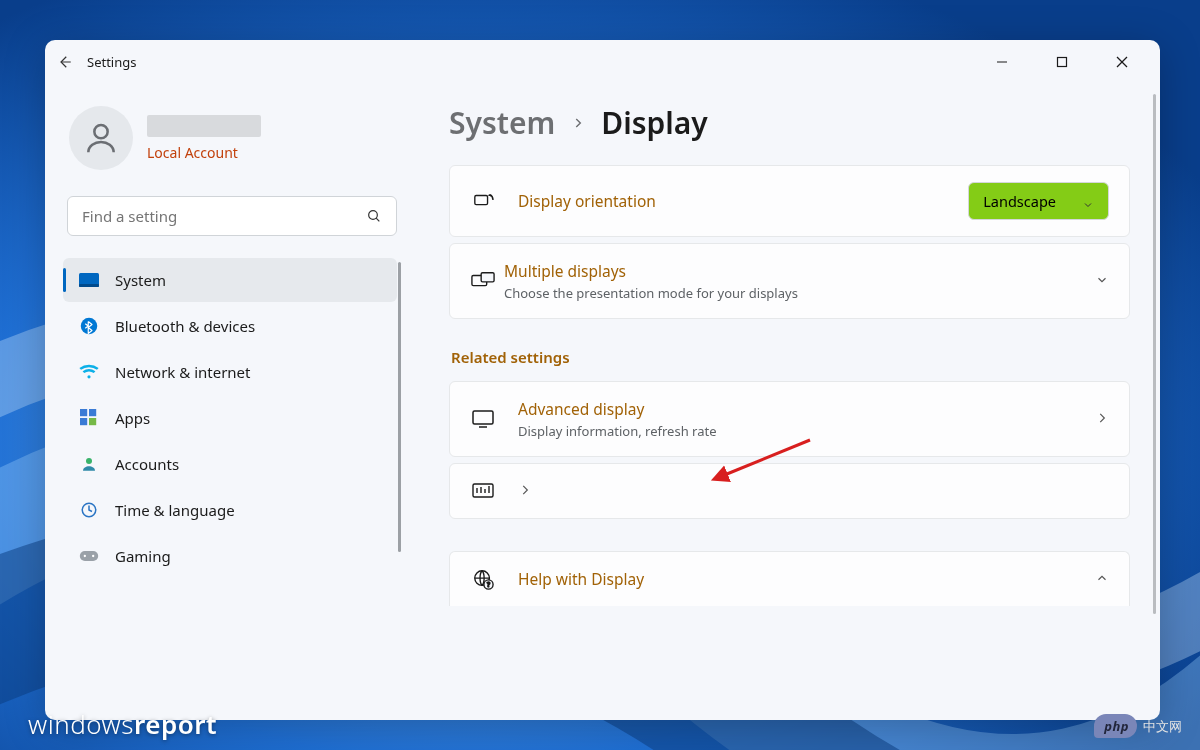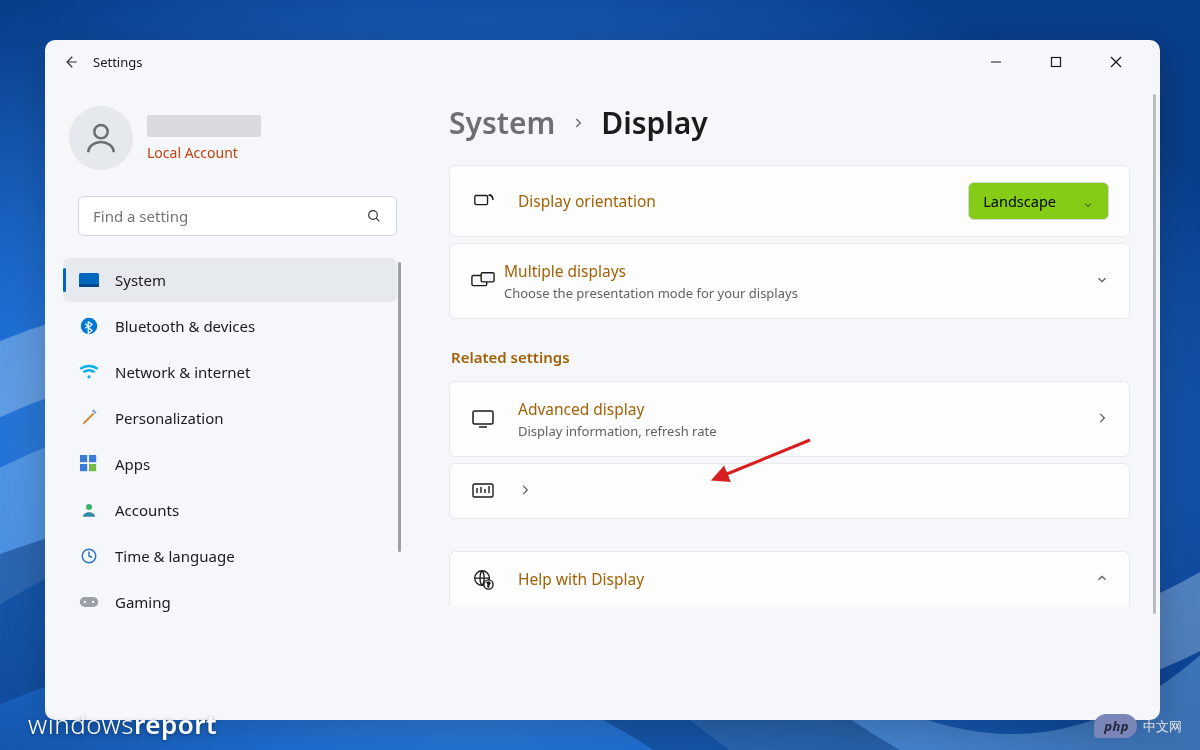--- a/index.html
+++ b/index.html
@@ -10,35 +10,35 @@
   }
   .bg-swirl {
     position: absolute; inset: 0; pointer-events:none;
   }
   .settings-window {
     position: absolute; left: 45px; top: 40px; width: 1115px; height: 680px;
     background: #f5f7fb; border-radius: 10px; box-shadow: 0 8px 40px rgba(0,0,0,.25);
     display: flex; flex-direction: column; overflow: hidden;
   }
   .title-bar {
-    height: 44px; display: flex; align-items: center; padding: 0 8px;
+    height: 44px; display: flex; align-items: center; padding: 0 2px;
   }
   .back-btn { width: 34px; height: 34px; display:flex;align-items:center;justify-content:center; border-radius:4px; margin-right:4px; cursor:pointer;}
   .title-text { font-size: 13px; color:#1b1b1b; margin-left: 2px;}
   .win-controls { margin-left: auto; display:flex; gap: 20px; padding-right: 16px;}
   .win-btn { width: 40px; height: 32px; display:flex; align-items:center; justify-content:center; cursor:pointer;}
   .body { flex:1; display:flex; overflow:hidden;}
   .sidebar { width: 370px; padding: 12px 18px 0 18px; display:flex; flex-direction:column; gap:8px;}
   .profile { display:flex; align-items:center; gap:14px; padding: 10px 6px 12px 6px;}
   .avatar { width: 64px; height:64px; border-radius:50%; background:#e5e8ec; display:flex;align-items:center;justify-content:center;}
   .profile-name { width: 114px; height: 22px; background:#d8dadd; border-radius:2px;}
   .profile-sub { font-size: 14px; color:#c2410c; margin-top:6px;}
   .search-box {
     height: 40px; border:1px solid #d0d4d8; border-radius:6px; background:#fff;
-    display:flex; align-items:center; padding: 0 14px; gap:8px; margin: 6px 0 14px 15px;
+    display:flex; align-items:center; padding: 0 14px; gap:8px; margin: 6px 0 14px 4px;
   }
   .search-box input { flex:1; border:none; outline:none; font-size:15px; background:transparent; color:#555;}
   .nav { display:flex; flex-direction:column; gap:2px; position:relative;}
   .nav-scroll-ind { position:absolute; right:-4px; top:4px; width:3px; height: 290px; background:#9ca0a5; border-radius:3px;}
   .nav-item {
     height: 44px; border-radius:6px; display:flex; align-items:center; gap:16px;
     padding: 0 16px; font-size:15px; color:#1b1b1b; cursor:pointer;
   }
   .nav-item.active { background:#e6e9ed; position:relative;}
   .nav-item.active::before { content:""; position:absolute; left:0; top:10px; bottom:10px; width:3px; background:#0067c0; border-radius:3px;}
@@ -178,29 +178,20 @@
 
         <div class="nav-item">
           <span class="nav-icon">
             <svg width="20" height="16" viewBox="0 0 24 20" fill="#0cb0e8">
                 <path d="M12 18a2 2 0 100-4 2 2 0 000 4zM4 9a14 14 0 0116 0l-2 2.2a11 11 0 00-12 0L4 9zM0 5a20 20 0 0124 0l-2 2.2a17 17 0 00-20 0L0 5z"></path>
               </svg>
           </span>
           <span>Network &amp; internet</span>
         </div>
 
-        <div class="nav-item">
-          <span class="nav-icon">
-            <svg width="18" height="18" viewBox="0 0 24 24">
-                <path d="M3 21l4-2 12-12-2-2L5 17l-2 4z" fill="#d38b3c"></path>
-                <rect x="16" y="2" width="6" height="3" transform="rotate(45 19 3.5)" fill="#7aa4d8"></rect>
-              </svg>
-          </span>
-          <span>Personalization</span>
-        </div>
 
         <div class="nav-item">
           <span class="nav-icon">
             <svg width="18" height="18" viewBox="0 0 20 20">
                 <rect x="0" y="0" width="8" height="8" fill="#3a7bd5"></rect>
                 <rect x="10" y="0" width="8" height="8" fill="#3a7bd5"></rect>
                 <rect x="0" y="10" width="8" height="8" fill="#3a7bd5"></rect>
                 <rect x="10" y="10" width="8" height="8" fill="#76b947"></rect>
               </svg>
           </span>

